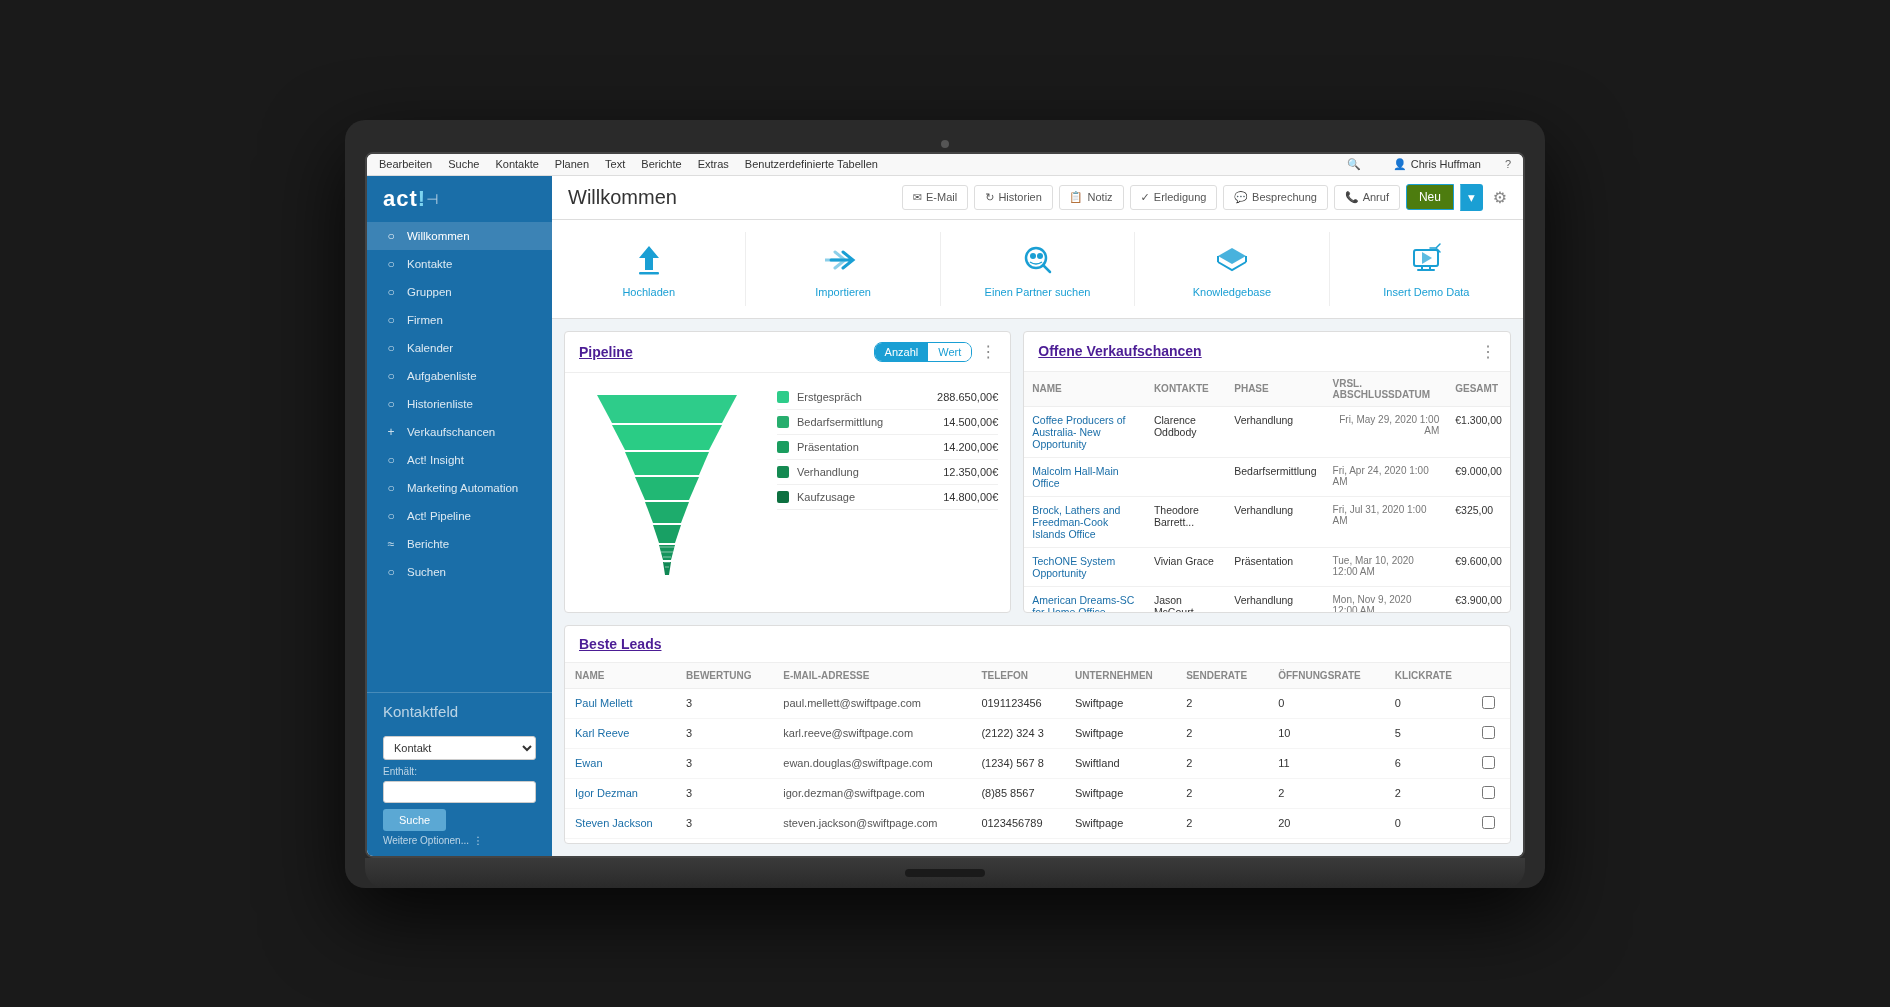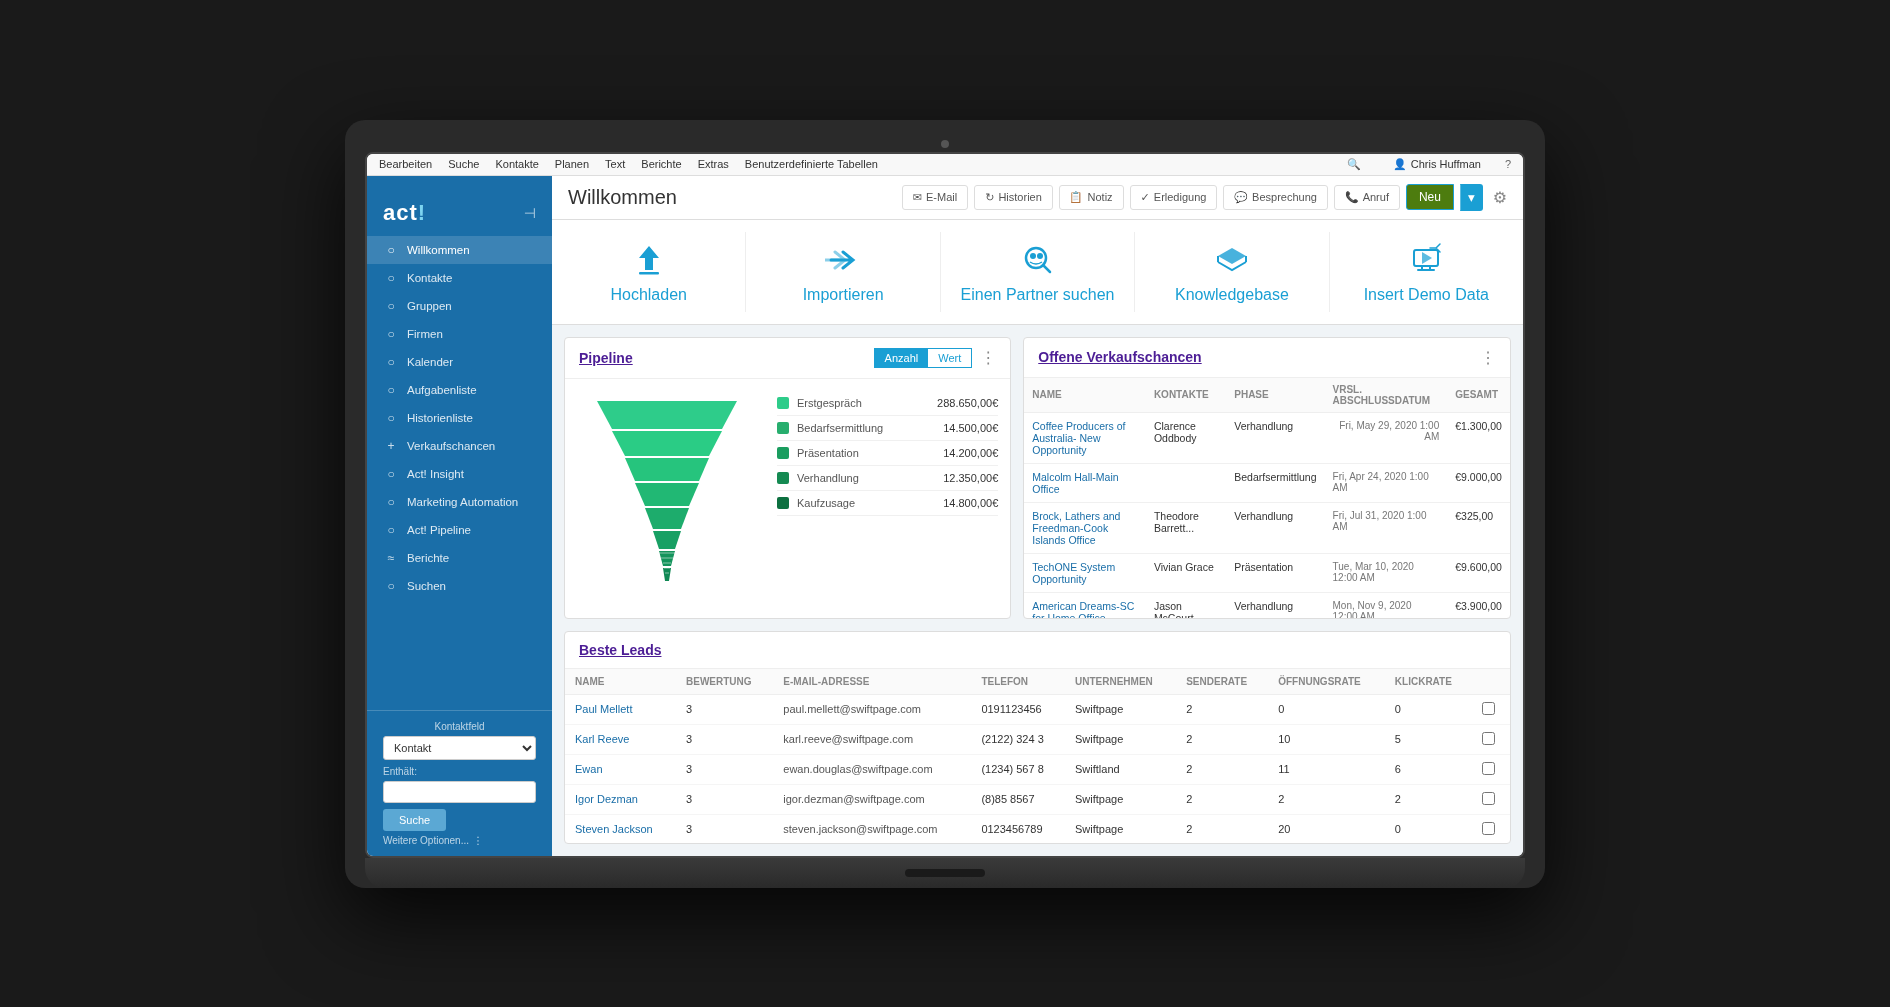--- a/index.html
+++ b/index.html
@@ -76,24 +76,23 @@
     
     .sidebar {
       width: 185px;
       background: #1a6ea8;
       color: white;
       flex-shrink: 0;
       display: flex;
       flex-direction: column;
     }
     .sidebar-logo {
-      padding: 24px 16px 10px;
-      display: flex;
-      align-items: center;
-      justify-content: space-between;
+      padding: 10px 16px 10px;
+      display: flex;
+      align-items: center;
     }
     .act-logo {
       font-size: 22px;
       font-weight: bold;
       color: white;
       letter-spacing: 1px;
     }
     .act-logo span { color: #7dd4f0; }
     .sidebar-collapse {
       color: rgba(255,255,255,0.7);
@@ -124,24 +123,23 @@
       font-size: 12px;
       opacity: 0.9;
     }
 
     
     .sidebar-bottom {
       padding: 10px 16px;
       border-top: 1px solid rgba(255,255,255,0.2);
     }
     .sidebar-filter-label {
-      font-size: 10px;
+      font-size: 15px;
       color: rgba(255,255,255,0.7);
-      margin-bottom: 4px;
-      text-align: center;
+      margin-bottom: 16px;
     }
     .sidebar-select {
       width: 100%;
       padding: 4px 6px;
       background: white;
       border: 1px solid #ccc;
       border-radius: 3px;
       font-size: 11px;
       color: #333;
       margin-bottom: 6px;
@@ -271,21 +269,21 @@
     .qa-icon {
       width: 40px;
       height: 40px;
       display: flex;
       align-items: center;
       justify-content: center;
       font-size: 24px;
       color: #1a9fd4;
     }
     .qa-label {
-      font-size: 16px;
+      font-size: 11px;
       color: #1a9fd4;
       text-align: center;
     }
 
     
     .main-grid {
       display: flex;
       gap: 12px;
       padding: 12px;
       flex: 1;
@@ -308,21 +306,21 @@
     }
     .section-title {
       font-size: 14px;
       font-weight: 600;
       color: #4c1d95;
       text-decoration: underline;
     }
     .toggle-group {
       display: flex;
       border: 1px solid #1a9fd4;
-      border-radius: 0;
+      border-radius: 8px;
       overflow: hidden;
     }
     .toggle-btn {
       padding: 3px 10px;
       font-size: 11px;
       cursor: pointer;
       background: white;
       color: #1a9fd4;
       border: none;
     }

